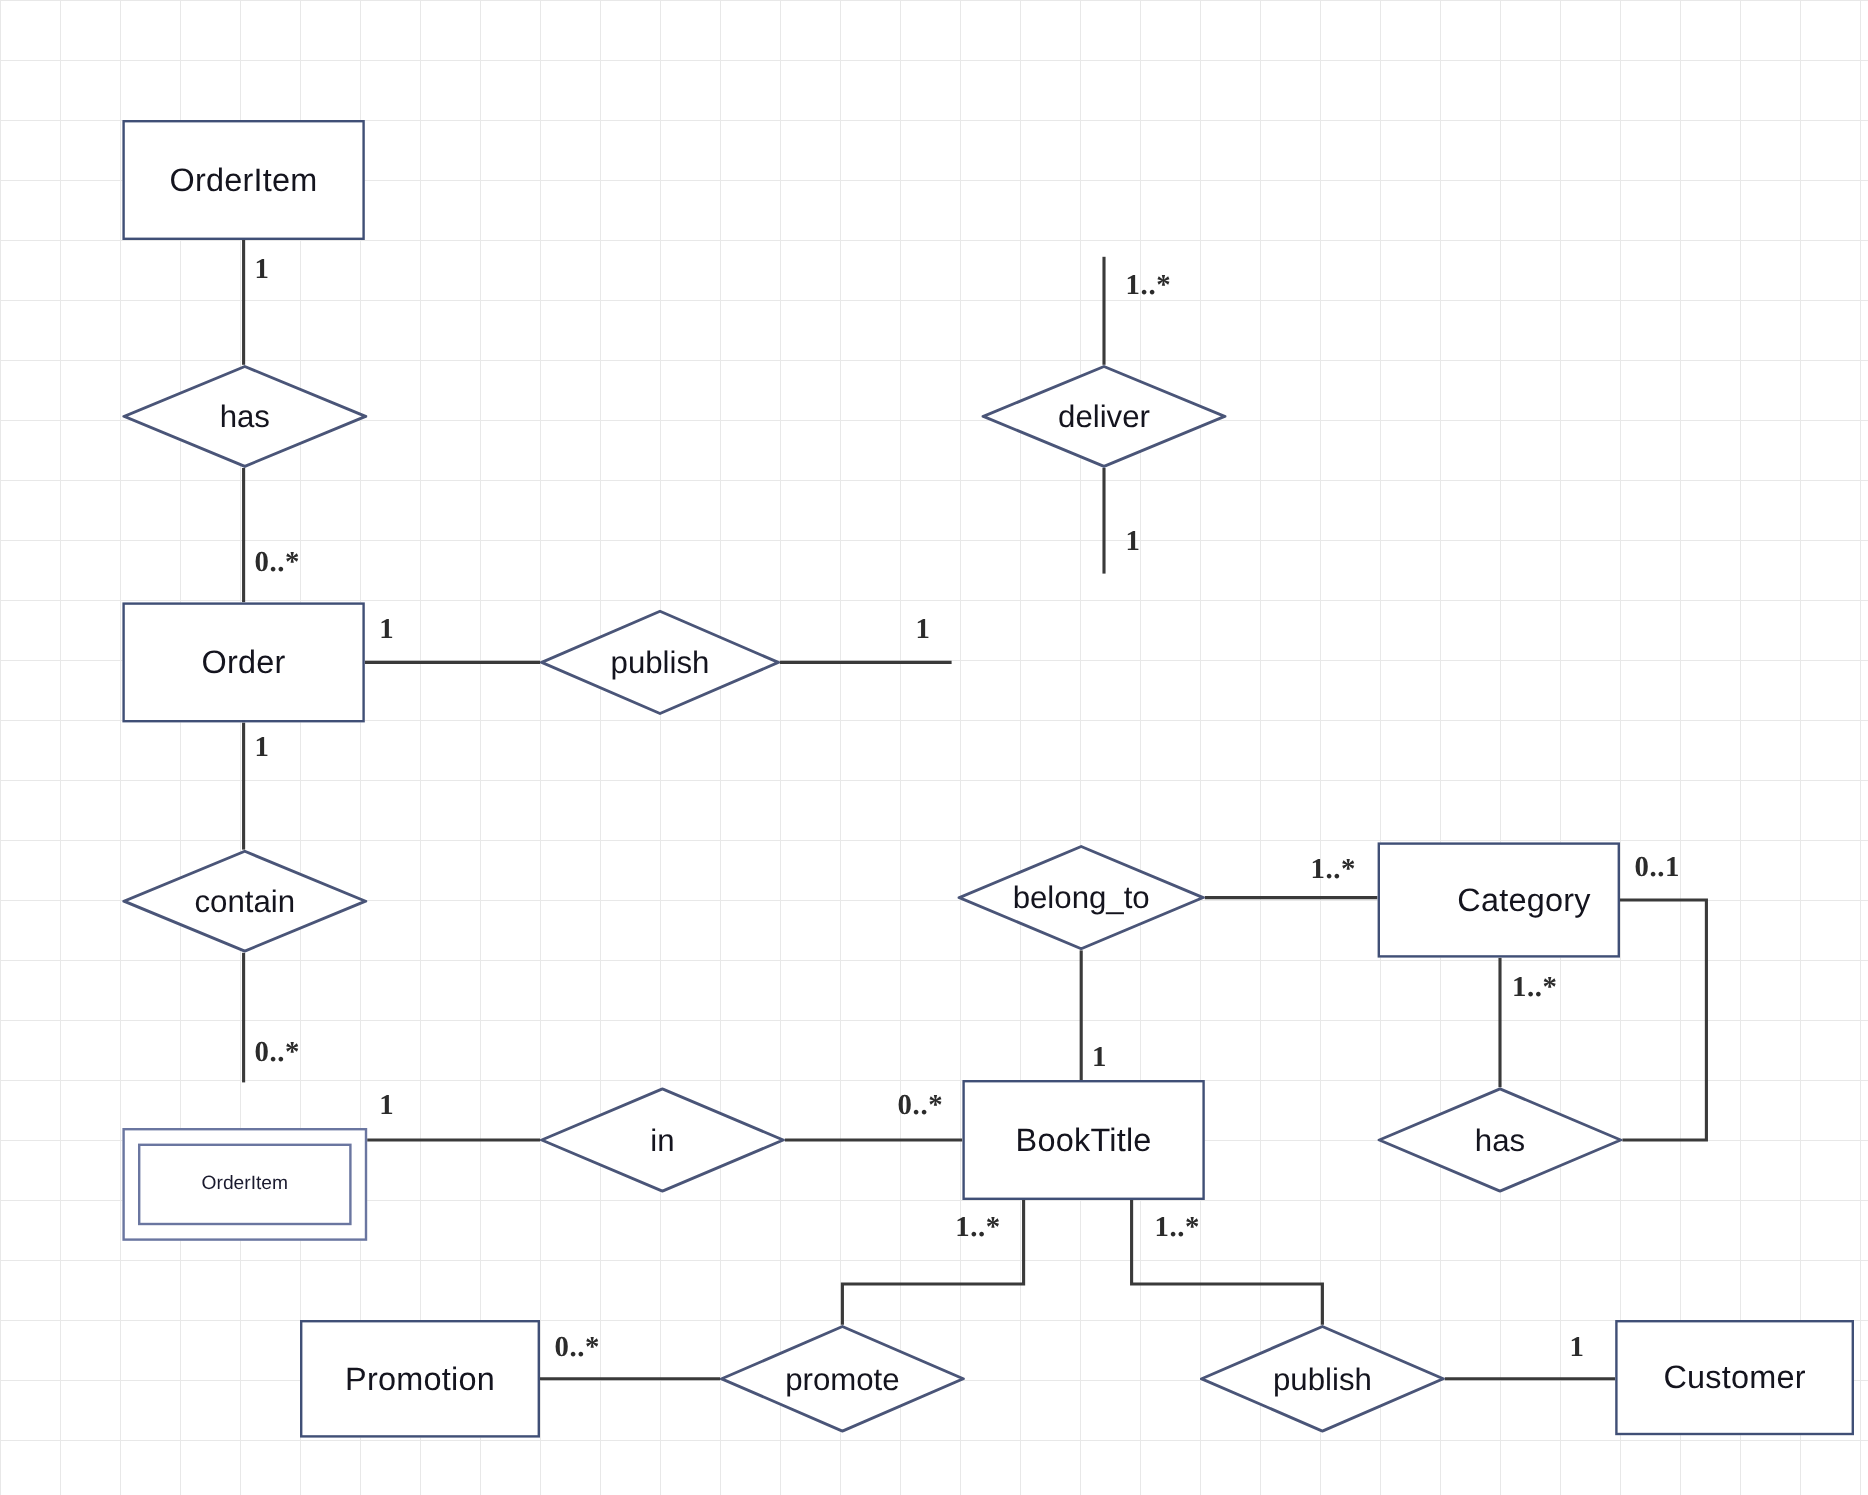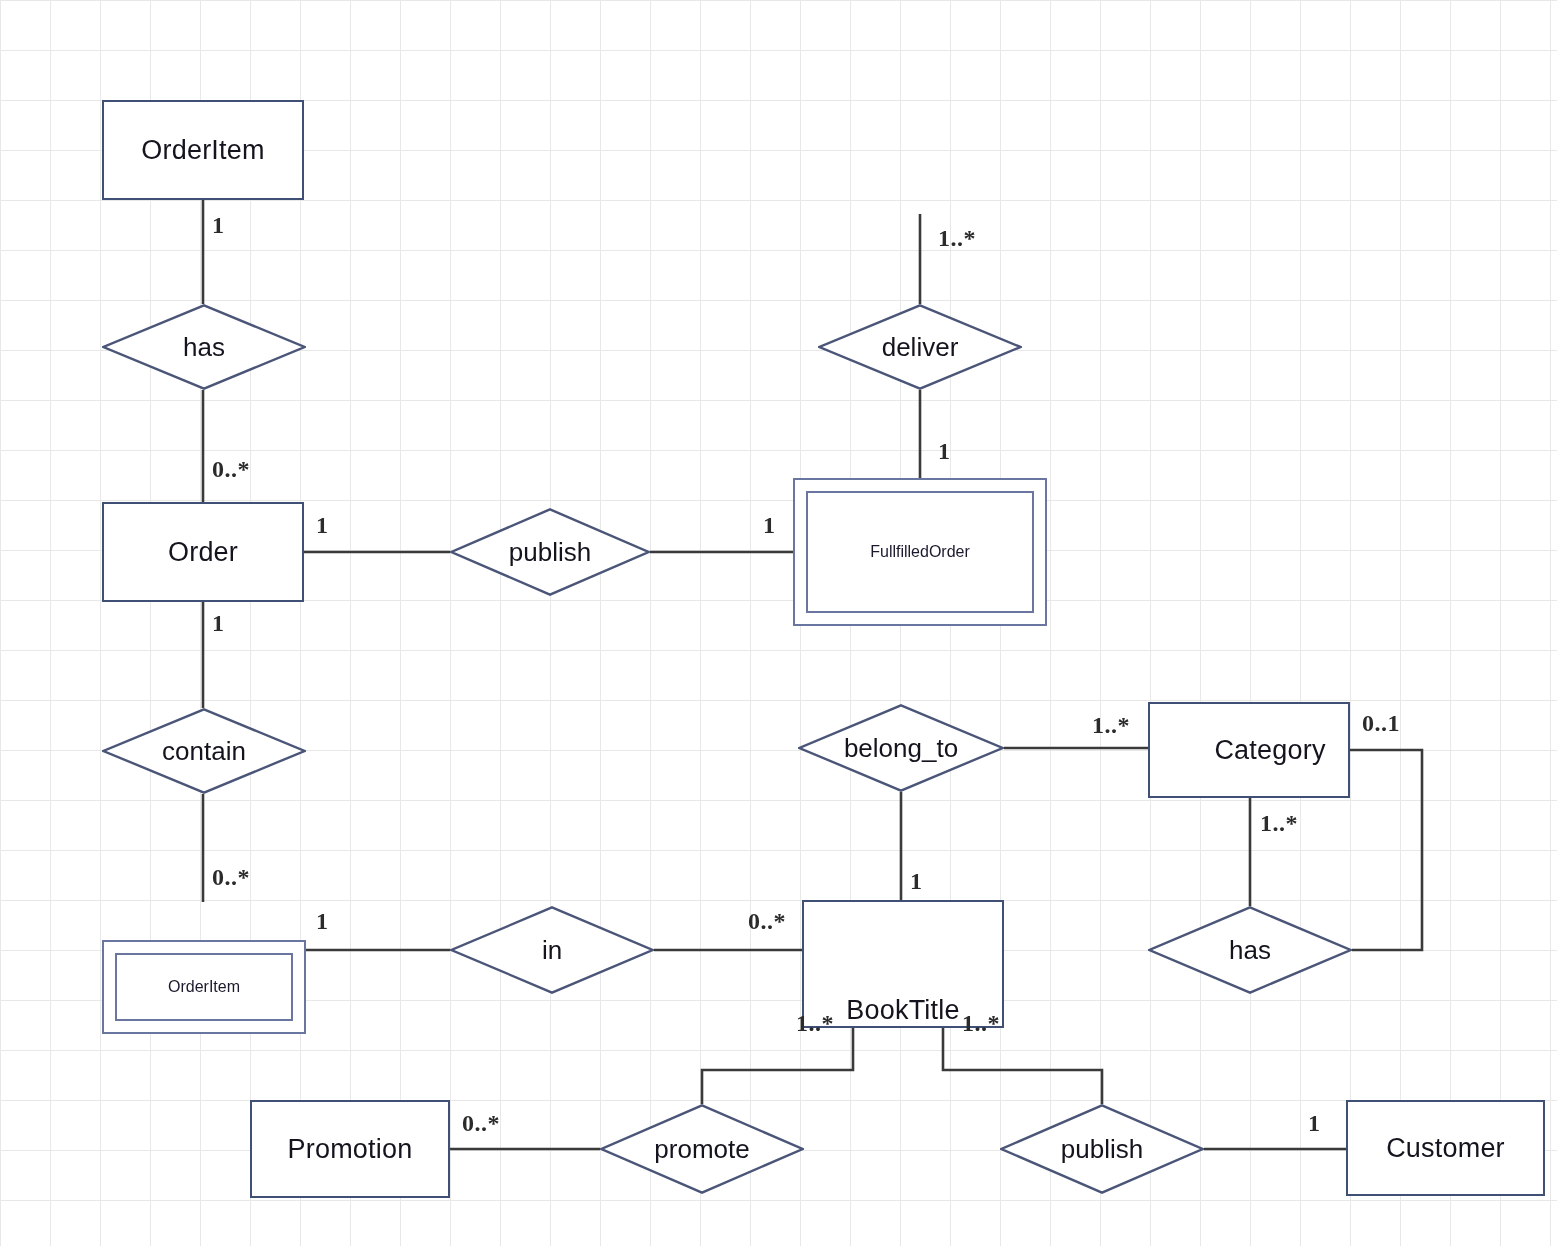--- a/index.html
+++ b/index.html
@@ -113,34 +113,29 @@
       <polyline points="943,1000 943,1070 1102,1070 1102,1104" fill="none" stroke="#3a3a3a" stroke-width="2.6" stroke-linecap="butt" stroke-linejoin="miter"></polyline>
       <polyline points="450,1149 600,1149" fill="none" stroke="#3a3a3a" stroke-width="2.6" stroke-linecap="butt" stroke-linejoin="miter"></polyline>
       <polyline points="1204,1149 1346,1149" fill="none" stroke="#3a3a3a" stroke-width="2.6" stroke-linecap="butt" stroke-linejoin="miter"></polyline>
     </svg>
 <div class="node entity" style="left: 102px; top: 100px; width: 202px; height: 100px;">
       <span class="label">OrderItem</span>
     </div>
     <div class="node entity" style="left: 102px; top: 502px; width: 202px; height: 100px;">
       <span class="label">Order</span>
     </div>
-    <div class="node weak-entity" style="left: 793px; top: 478px; width: 254px; height: 148px;">
-      <div class="inner">
-        <span class="label">FullfilledOrder</span>
-      </div>
-    </div>
     <div class="node entity" style="left: 1148px; top: 702px; width: 202px; height: 96px; padding-left: 42px;">
       <span class="label">Category</span>
     </div>
     <div class="node weak-entity" style="left: 102px; top: 940px; width: 204px; height: 94px;">
       <div class="inner">
         <span class="label">OrderItem</span>
       </div>
     </div>
-    <div class="node entity" style="left: 802px; top: 900px; width: 202px; height: 128px; align-items: flex-end;">
+    <div class="node entity" style="left: 802px; top: 900px; width: 202px; height: 100px;">
       <span class="label">BookTitle</span>
     </div>
     <div class="node entity" style="left: 250px; top: 1100px; width: 200px; height: 98px;">
       <span class="label">Promotion</span>
     </div>
     <div class="node entity" style="left: 1346px; top: 1100px; width: 199px; height: 96px;">
       <span class="label">Customer</span>
     </div>
     <div class="node rel" style="left: 102px; top: 304px; width: 204px; height: 86px;">
       <svg class="dia" viewBox="0 0 204 86" preserveAspectRatio="none">

